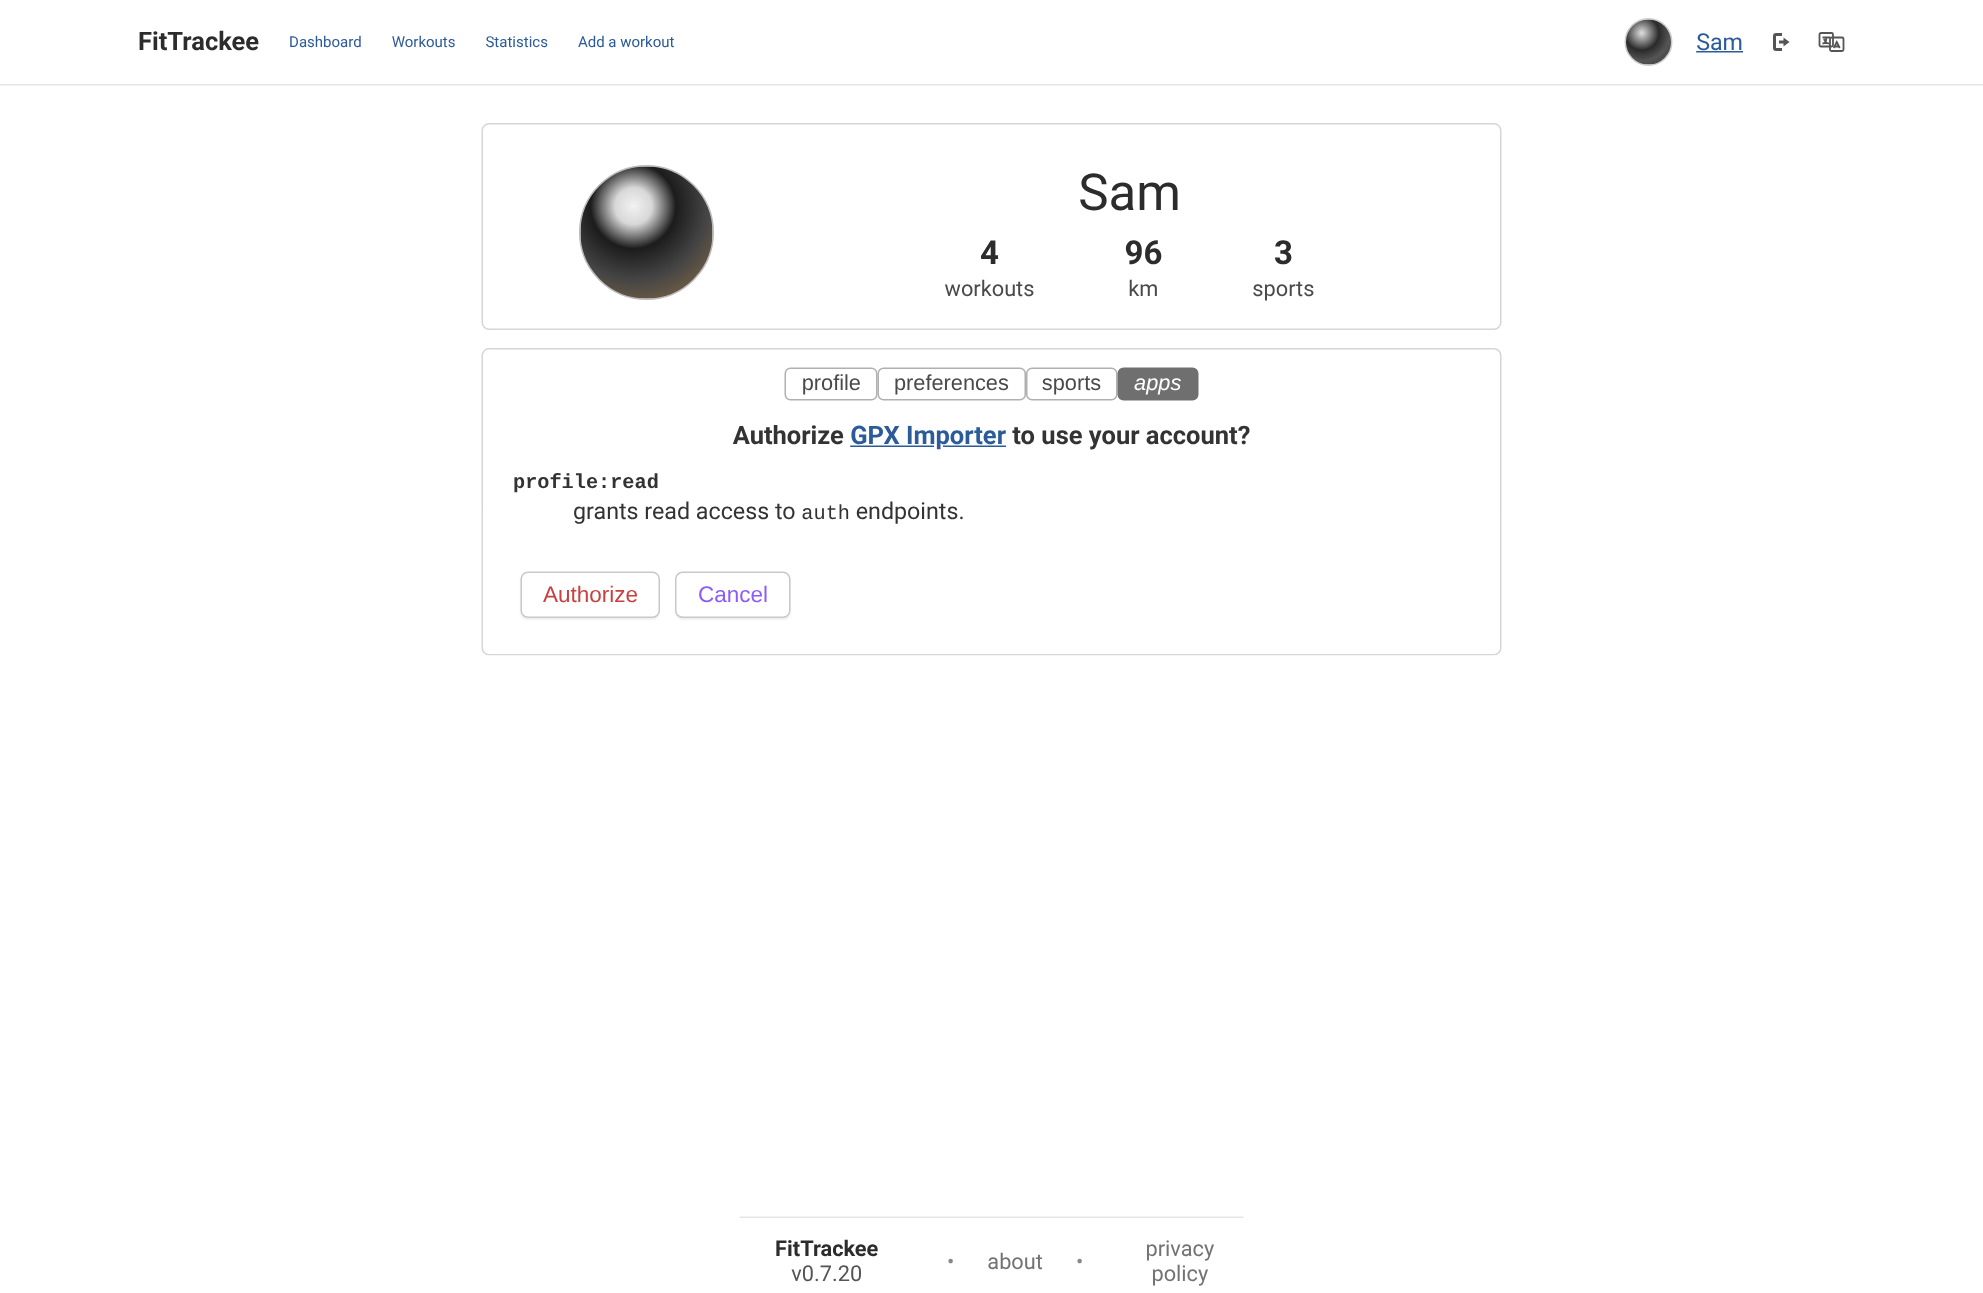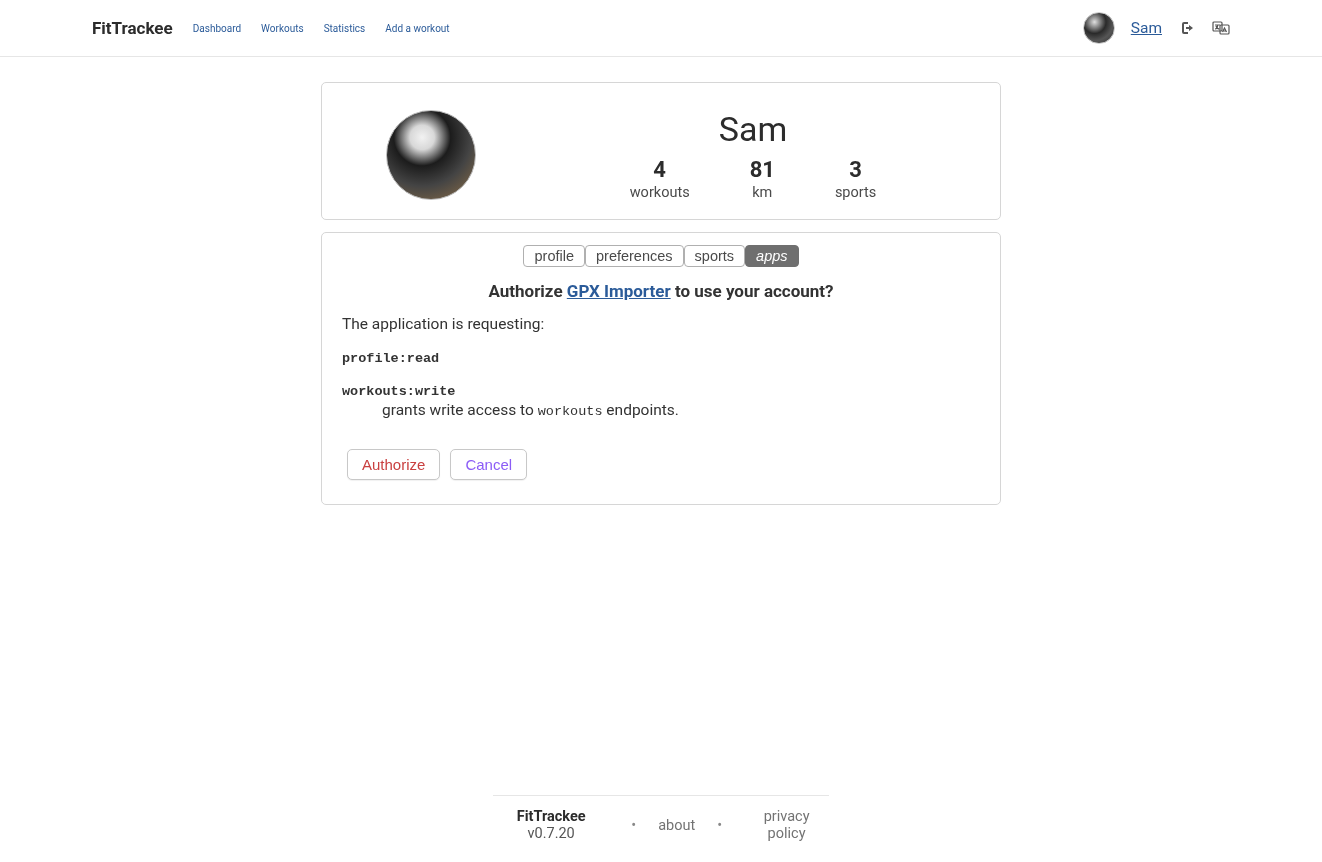--- a/index.html
+++ b/index.html
@@ -61,21 +61,21 @@
     .btn {
       border: 1px solid #c8c8c8; border-radius: 5px; padding: 6px 14px;
       font-size: 15px; background: #fff; cursor: pointer;
       box-shadow: 0 1px 1px rgba(0,0,0,0.06);
     }
     .btn-auth { color: #c94040; }
     .btn-cancel { color: #8b5cf6; }
     .footer {
       position: fixed; bottom: 0; left: 0; right: 0;
       text-align: center; font-size: 14.5px; color: #555;
-      padding: 14px 0 20px;
+      padding: 14px 0 4px;
     }
     .footer-inner {
       display: inline-flex; align-items: center; gap: 22px;
       border-top: 1px solid #e6e6e6; padding-top: 12px;
       width: 336px; justify-content: center;
     }
     .footer a { color: #737373; text-decoration: none; text-align: center; }
     .footer .brand-f { font-weight: 700; color: #2c2c2c; }
     .footer .ver { color: #555; }
     .dot { color: #888; }
@@ -116,21 +116,21 @@
   <div class="card profile-card">
     <div class="avatar-large"></div>
     <div class="profile-info">
       <div class="profile-name">Sam</div>
       <div class="stats">
         <div class="stat">
           <div class="stat-value">4</div>
           <div class="stat-label">workouts</div>
         </div>
         <div class="stat">
-          <div class="stat-value">81</div>
+          <div class="stat-value">96</div>
           <div class="stat-label">km</div>
         </div>
         <div class="stat">
           <div class="stat-value">3</div>
           <div class="stat-label">sports</div>
         </div>
       </div>
     </div>
   </div>
 
@@ -139,32 +139,28 @@
       <button class="tab">profile</button>
       <button class="tab">preferences</button>
       <button class="tab">sports</button>
       <button class="tab active">apps</button>
     </div>
 
     <div class="auth-heading">
       <span>Authorize </span><a href="#" class="app-link">GPX Importer</a><span> to use your account?</span>
     </div>
 
-    <div class="auth-intro">The application is requesting:</div>
 
     <div class="scope">
       <div class="scope-name">profile:read</div>
+      <div class="scope-desc">
+        <span>grants read access to </span><code>auth</code><span> endpoints.</span>
+      </div>
     </div>
 
-    <div class="scope">
-      <div class="scope-name">workouts:write</div>
-      <div class="scope-desc">
-        <span>grants write access to </span><code>workouts</code><span> endpoints.</span>
-      </div>
-    </div>
 
     <div class="btn-row">
       <button class="btn btn-auth">Authorize</button>
       <button class="btn btn-cancel">Cancel</button>
     </div>
   </div>
 
 </div>
 
 <footer class="footer">

